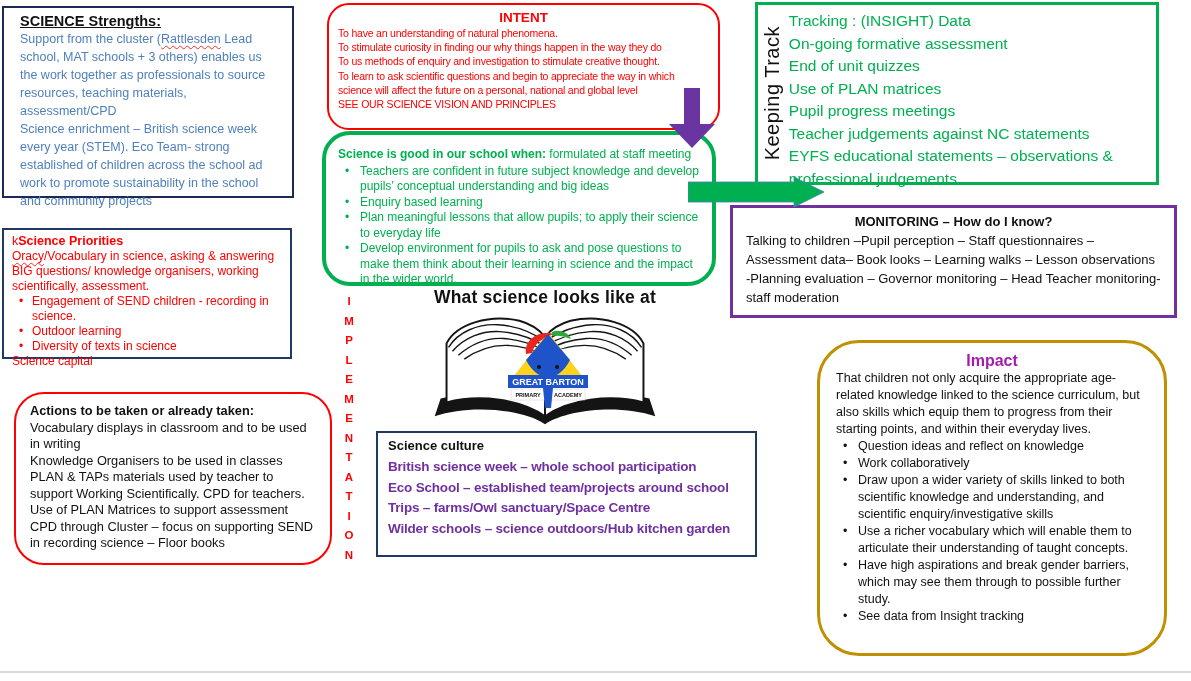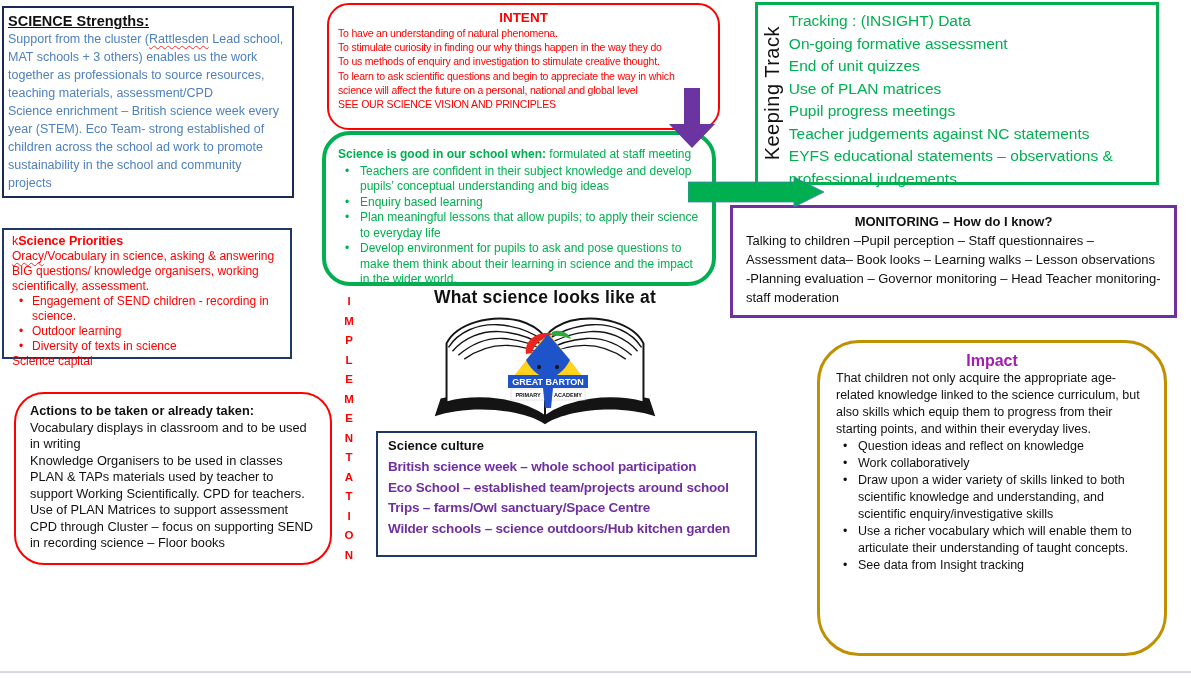--- a/index.html
+++ b/index.html
@@ -3,21 +3,21 @@
 <meta charset="utf-8">
 <style>
   * { margin:0; padding:0; box-sizing:border-box; }
   html,body { background:#fff; }
   body { font-family:"Liberation Sans", sans-serif; }
   .canvas { position:relative; width:1191px; height:681px; background:#fff; overflow:hidden; }
 
   .abs { position:absolute; }
 
   
-  .strengths-box { left:2px; top:6px; width:292px; height:192px; border:2px solid #1b2a55; padding:5px 4px; background:#fff; }
+  .strengths-box { left:2px; top:6px; width:292px; height:192px; border:2px solid #1b2a55; padding:5px 16px; background:#fff; }
   .strengths-title { font-size:14.5px; font-weight:bold; text-decoration:underline; color:#111; margin-bottom:1px; }
   .strengths-body { font-size:12.5px; line-height:18px; color:#4f81bd; }
   .squiggle { text-decoration:underline wavy #ff2a2a 1px; text-underline-offset:2px; }
 
   .priorities-box { left:2px; top:228px; width:290px; height:131px; border:2px solid #1f3864; padding:4px 8px; background:#fff; color:#ff0000; font-size:12px; line-height:15px; }
   .priorities-header { font-size:12.5px; }
   .priorities-header b { font-weight:bold; }
   .priorities-footer { font-size:12px; }
 
   .actions-box { left:14px; top:392px; width:318px; height:173px; border:2.5px solid #ff0000; border-radius:30px; padding:9px 14px; background:#fff; }
@@ -117,21 +117,21 @@
         <div>To stimulate curiosity in finding our why things happen in the way they do</div>
         <div>To us methods of enquiry and investigation to stimulate creative thought.</div>
         <div>To learn to ask scientific questions and begin to appreciate the way in which science will affect the future on a personal, national and global level</div>
         <div>SEE OUR SCIENCE VISION AND PRINCIPLES</div>
       </div>
   </div>
 
   <div class="abs good-box">
     <div class="good-header"><span class="hb">Science is good in our school when:</span><span> formulated at staff meeting</span></div>
     <ul class="bullets">
-        <li>Teachers are confident in their subject knowledge and develop pupils’ conceptual understanding and big ideas</li>
+        <li>Teachers are confident in future subject knowledge and develop pupils’ conceptual understanding and big ideas</li>
         <li>Enquiry based learning</li>
         <li>Plan meaningful lessons that allow pupils; to apply their science to everyday life</li>
         <li>Develop environment for pupils to ask and pose questions to make them think about their learning in science and the impact in the wider world.</li>
       </ul>
   </div>
 
   <div class="abs keeping-box">
     <div class="keeping-label-col">
       <div class="keeping-label">Keeping Track</div>
     </div>
@@ -152,20 +152,21 @@
   </div>
 
   <div class="abs impact-box">
     <div class="impact-title">Impact</div>
     <div class="impact-intro">That children not only acquire the appropriate age-related knowledge linked to the science curriculum, but also skills which equip them to progress from their starting points, and within their everyday lives.</div>
     <ul class="bullets">
         <li>Question ideas and reflect on knowledge</li>
         <li>Work collaboratively</li>
         <li>Draw upon a wider variety of skills linked to both scientific knowledge and understanding, and scientific enquiry/investigative skills</li>
         <li>Use a richer vocabulary which will enable them to articulate their understanding of taught concepts.</li>
+        <li>Have high aspirations and break gender barriers, which may see them through to possible further study.</li>
         <li>See data from Insight tracking</li>
       </ul>
   </div>
 
   <div class="abs center-title">What science looks like at</div>
 
   <div class="abs book-wrap">
     <svg width="240" height="128" viewBox="0 0 240 130">
       <path d="M8,112 C42,100 96,104 120,120 C144,104 198,100 232,112 L226,94 C196,86 144,92 120,106 C96,92 44,86 14,94 Z" fill="#141414"></path>
       <path d="M120,112 C96,95 54,89 20,98 L20,38 C30,18 64,8 94,15 C105,18 114,24 120,31 Z" fill="#ffffff" stroke="#141414" stroke-width="2"></path>

